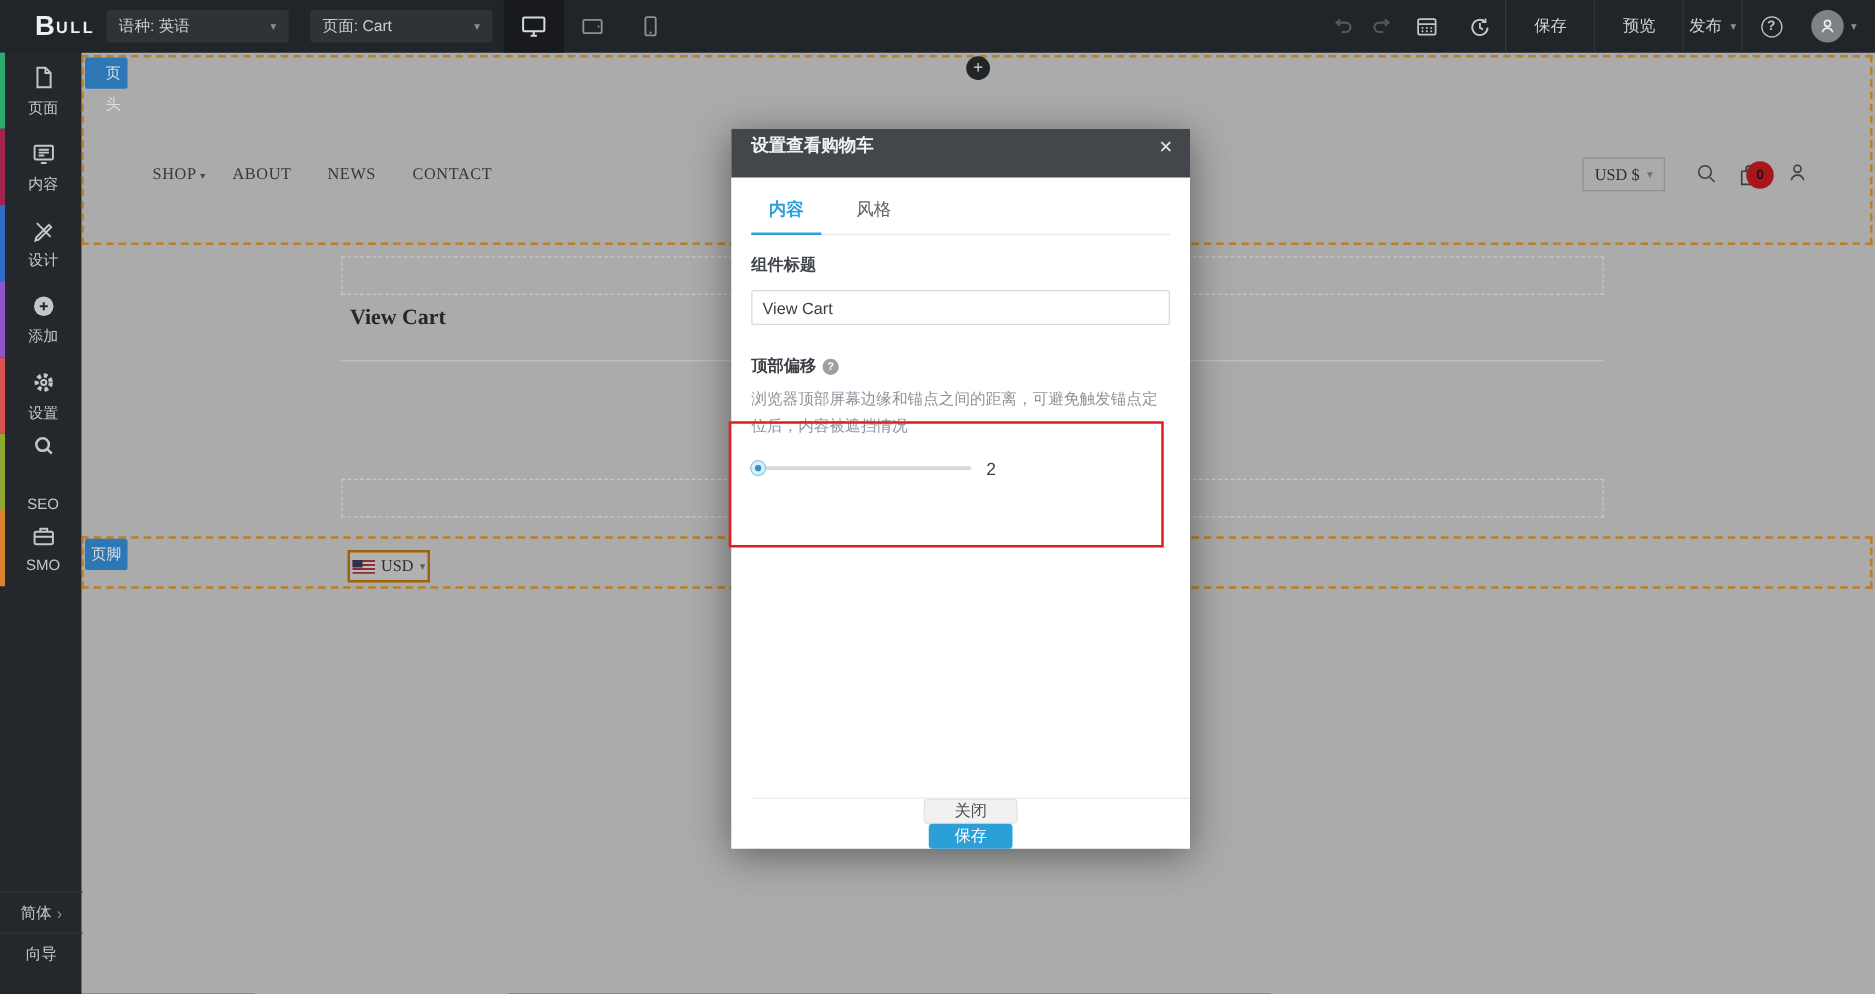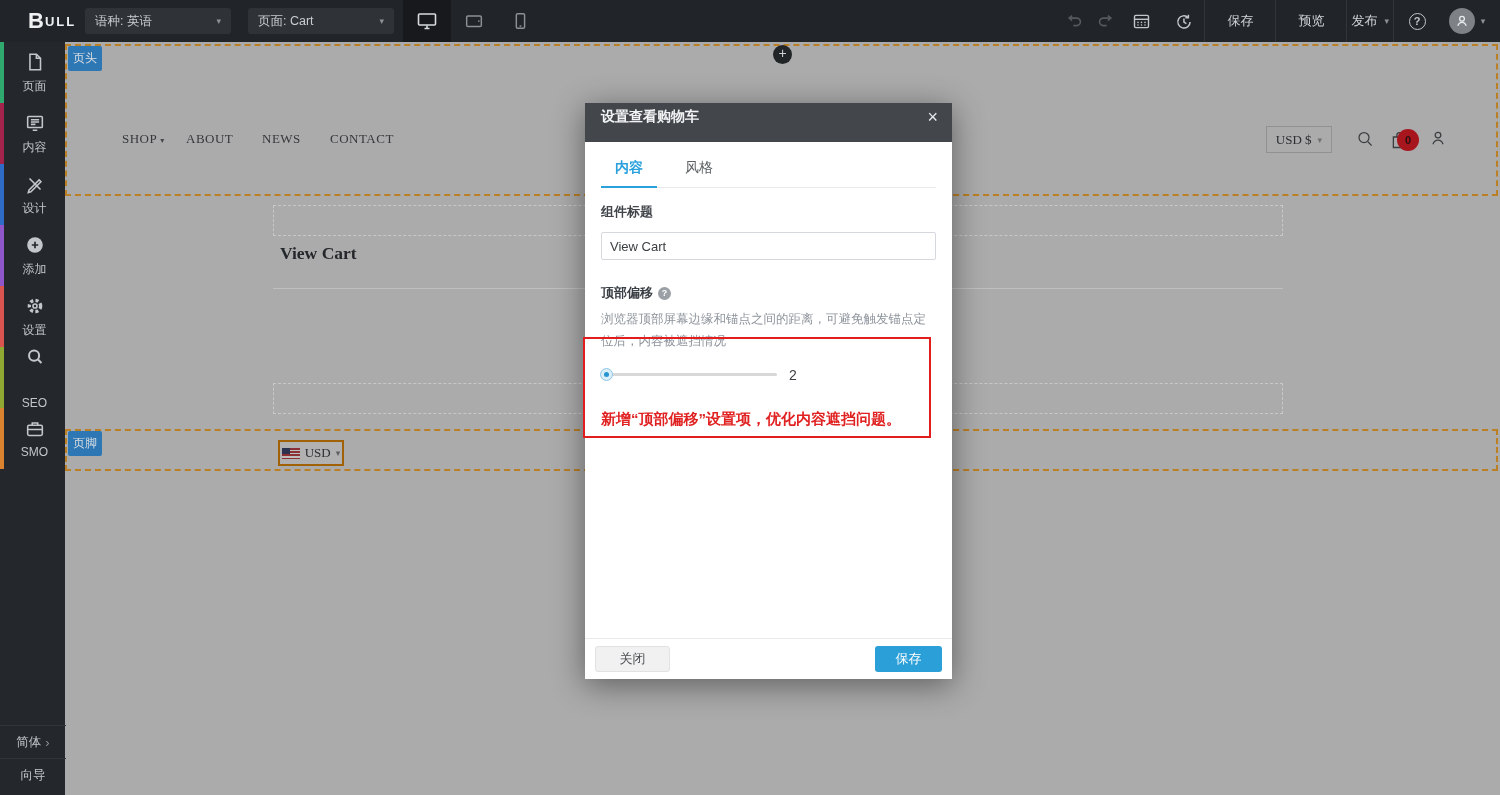--- a/index.html
+++ b/index.html
@@ -28,21 +28,21 @@
   .helpwrap { width:46px; height:42px; display:flex; align-items:center; justify-content:center; }
   .help-circ { width:17px; height:17px; border:1.5px solid #c3c7ca; border-radius:50%; color:#c3c7ca;
     font-size:11px; font-weight:bold; display:flex; align-items:center; justify-content:center; cursor:pointer; }
   .avatarwrap { width:54px; height:42px; display:flex; align-items:center; justify-content:center; gap:6px; cursor:pointer; }
   .avatar { width:26px; height:26px; border-radius:50%; background:#7e8286; display:flex; align-items:center; justify-content:center; }
 
   
   .sidebar { position:absolute; left:0; top:42px; width:65px; height:753px; background:#24272b; z-index:30; }
   .sb-item { width:65px; height:61px; display:flex; flex-direction:column; align-items:center; justify-content:center;
     gap:5px; color:#c3c7cb; font-size:12px; border-left:4px solid transparent; cursor:pointer; }
-  .sb-bottom { position:absolute; bottom:4px; left:0; width:66px; }
+  .sb-bottom { position:absolute; bottom:16px; left:0; width:66px; }
   .sb-brow { height:33px; border-top:1px solid #31353a; display:flex; align-items:center; justify-content:center;
     gap:4px; color:#c3c7cb; font-size:12.5px; cursor:pointer; }
   .sb-chev { color:#8d9094; font-size:13px; }
 
   
   .canvas { position:absolute; left:65px; top:42px; width:1435px; height:753px; background:#ababab; overflow:hidden; z-index:1; }
   .hdr-outline { left:0; right:2px; top:2px; height:152px; border:2px dashed #bb7f25; }
   .ftr-outline { left:0; right:2px; top:387px; height:42px; border:2px dashed #bb7f25; }
   .banner { left:2px; right:4px; top:5px; height:45px; background:#45584a; display:flex; align-items:center; justify-content:center;
     color:#d2d6d2; font-family:"Liberation Serif","DejaVu Serif",serif; font-size:12.5px; letter-spacing:.4px; }
@@ -89,22 +89,22 @@
   .off-desc { margin-top:7px; font-size:12.5px; color:#8e949c; line-height:1.75; width:330px; }
   .slider-row { margin-top:14px; display:flex; align-items:center; }
   .slider { position:relative; width:176px; height:13px; cursor:pointer; }
   .slider-track { position:absolute; left:0; right:0; top:5px; height:3px; background:#d8d8d8; border-radius:2px; }
   .slider-handle { position:absolute; left:-1px; top:0; width:13px; height:13px; border-radius:50%;
     background:#dceef8; border:1px solid #8ec6e6; cursor:grab; }
   .slider-handle::after { content:""; position:absolute; left:3px; top:3px; width:5px; height:5px; border-radius:50%; background:#2596d1; }
   .slider-val { margin-left:12px; font-size:14px; color:#3b3f43; }
   .ann-box { position:absolute; left:-2px; top:178px; width:348px; height:101px; border:2px solid #e11d1d; pointer-events:none; }
   .ann-note { margin-top:27px; font-size:15px; font-weight:bold; color:#e12222; }
-  .m-foot { position:absolute; left:0; right:0; bottom:0; height:41px; border-top:1px solid #e8eaec;
-    display:flex; align-items:center; justify-content:space-between; padding:0 10px; }
+  .m-foot { position:absolute; left:16px; right:0; bottom:0; height:41px; border-top:1px solid #e8eaec;
+    display:flex; align-items:center; justify-content:space-between; padding:0 10px;flex-direction:column; }
   .btn-close { width:75px; height:26px; background:#f1f1f1; border:1px solid #e2e2e2; border-radius:3px;
     font-size:13px; color:#4a4e52; cursor:pointer; }
   .btn-save { width:67px; height:26px; background:#2b9fd8; border:none; border-radius:3px;
     font-size:13px; color:#fff; cursor:pointer; }
 </style>
 </head>
 <body>
 
 <div class="topbar">
   <div class="logo">
@@ -287,21 +287,21 @@
     </div>
     <div class="sb-brow">
       <span>向导</span>
     </div>
   </div>
 </div>
 
 <div class="canvas">
   <div class="abs hdr-outline"></div>
   <div class="abs plusbtn">+</div>
-  <div class="abs zone-badge" style="left:3px; top:4px;">页头</div>
+  <div class="abs zone-badge" style="left:3px; top:4px;padding-left:11px;">页头</div>
 
   <span class="abs navlink" style="left:57px;">
     <span>SHOP</span><span class="nav-caret">▾</span>
   </span>
   <span class="abs navlink" style="left:121px;">ABOUT</span>
   <span class="abs navlink" style="left:197px;">NEWS</span>
   <span class="abs navlink" style="left:265px;">CONTACT</span>
 
   <div class="abs cur-select">
     <span>USD $</span>
@@ -364,19 +364,18 @@
     <div class="off-desc">浏览器顶部屏幕边缘和锚点之间的距离，可避免触发锚点定位后，内容被遮挡情况</div>
     <div class="slider-row">
       <div class="slider">
         <div class="slider-track"></div>
         <div class="slider-handle"></div>
       </div>
       <span class="slider-val">2</span>
     </div>
 
     <div class="ann-box"></div>
-    <div class="ann-note">新增“顶部偏移”设置项，优化内容遮挡问题。</div>
   </div>
   <div class="m-foot">
     <button class="btn-close">关闭</button>
     <button class="btn-save">保存</button>
   </div>
 </div>
 
 </body></html>

